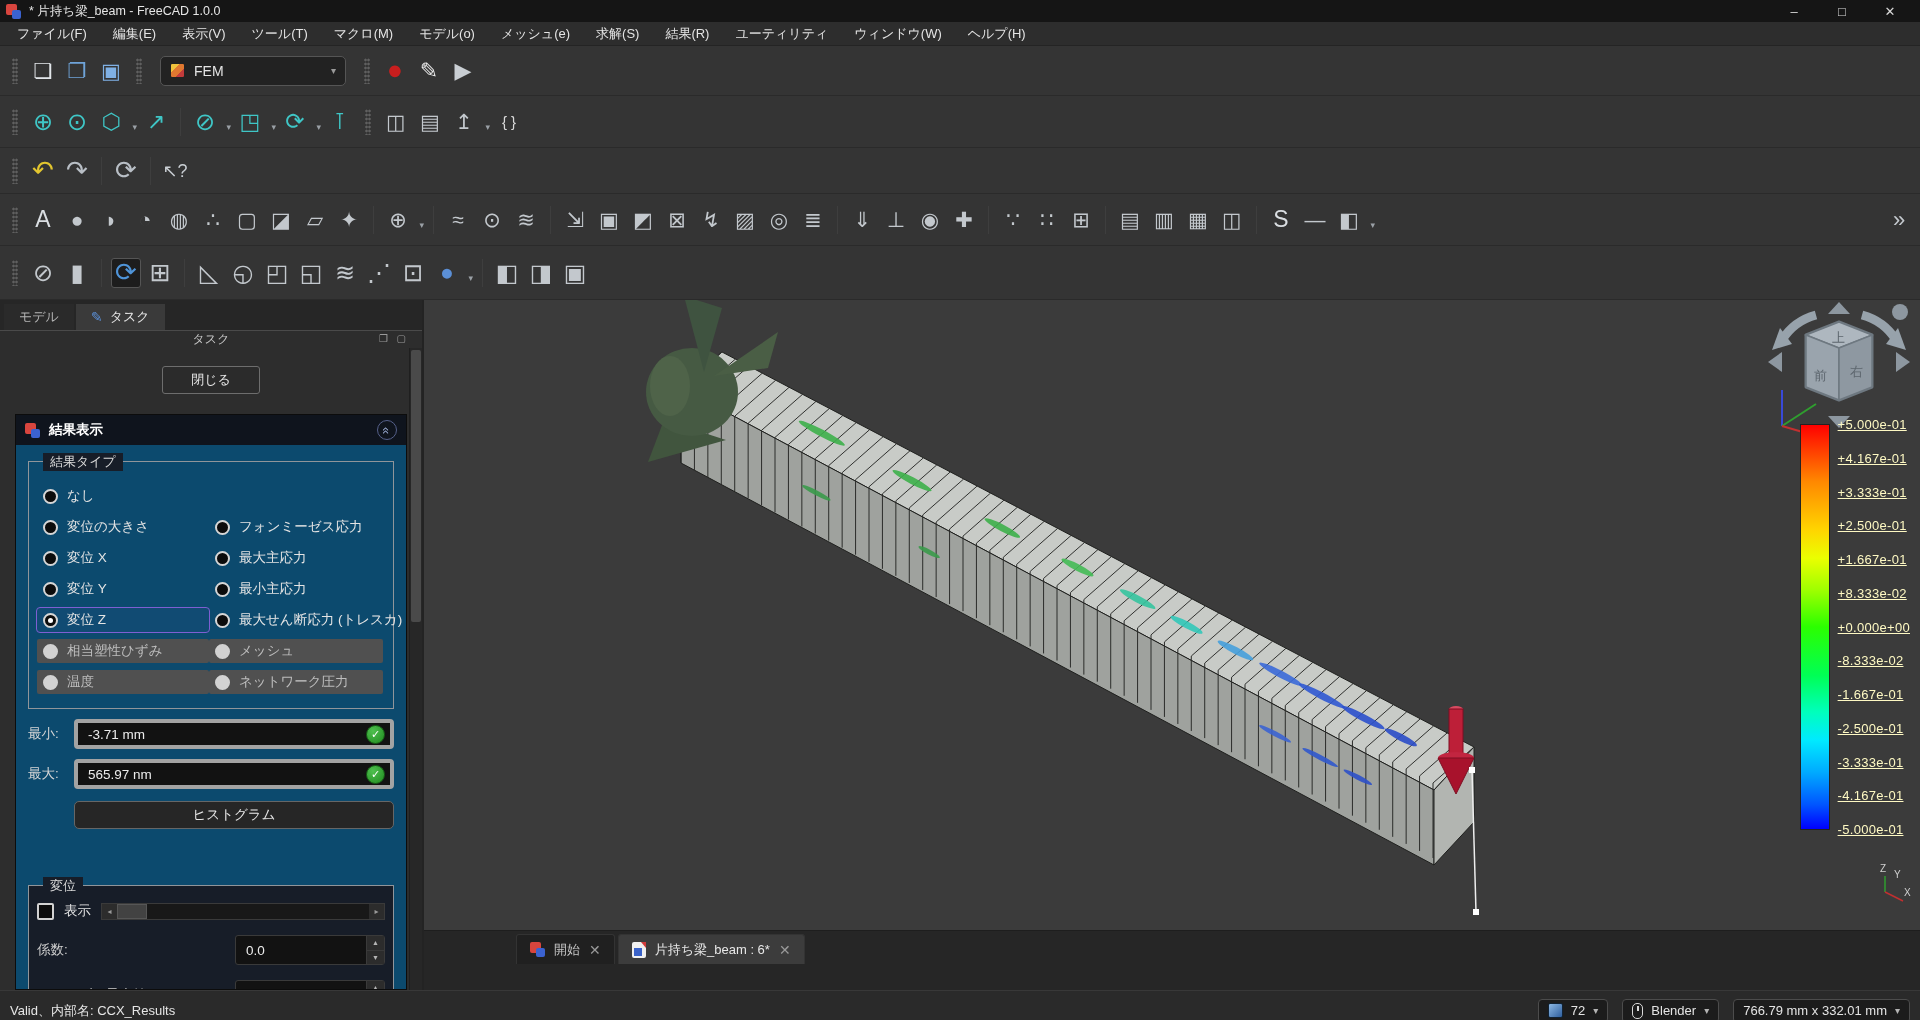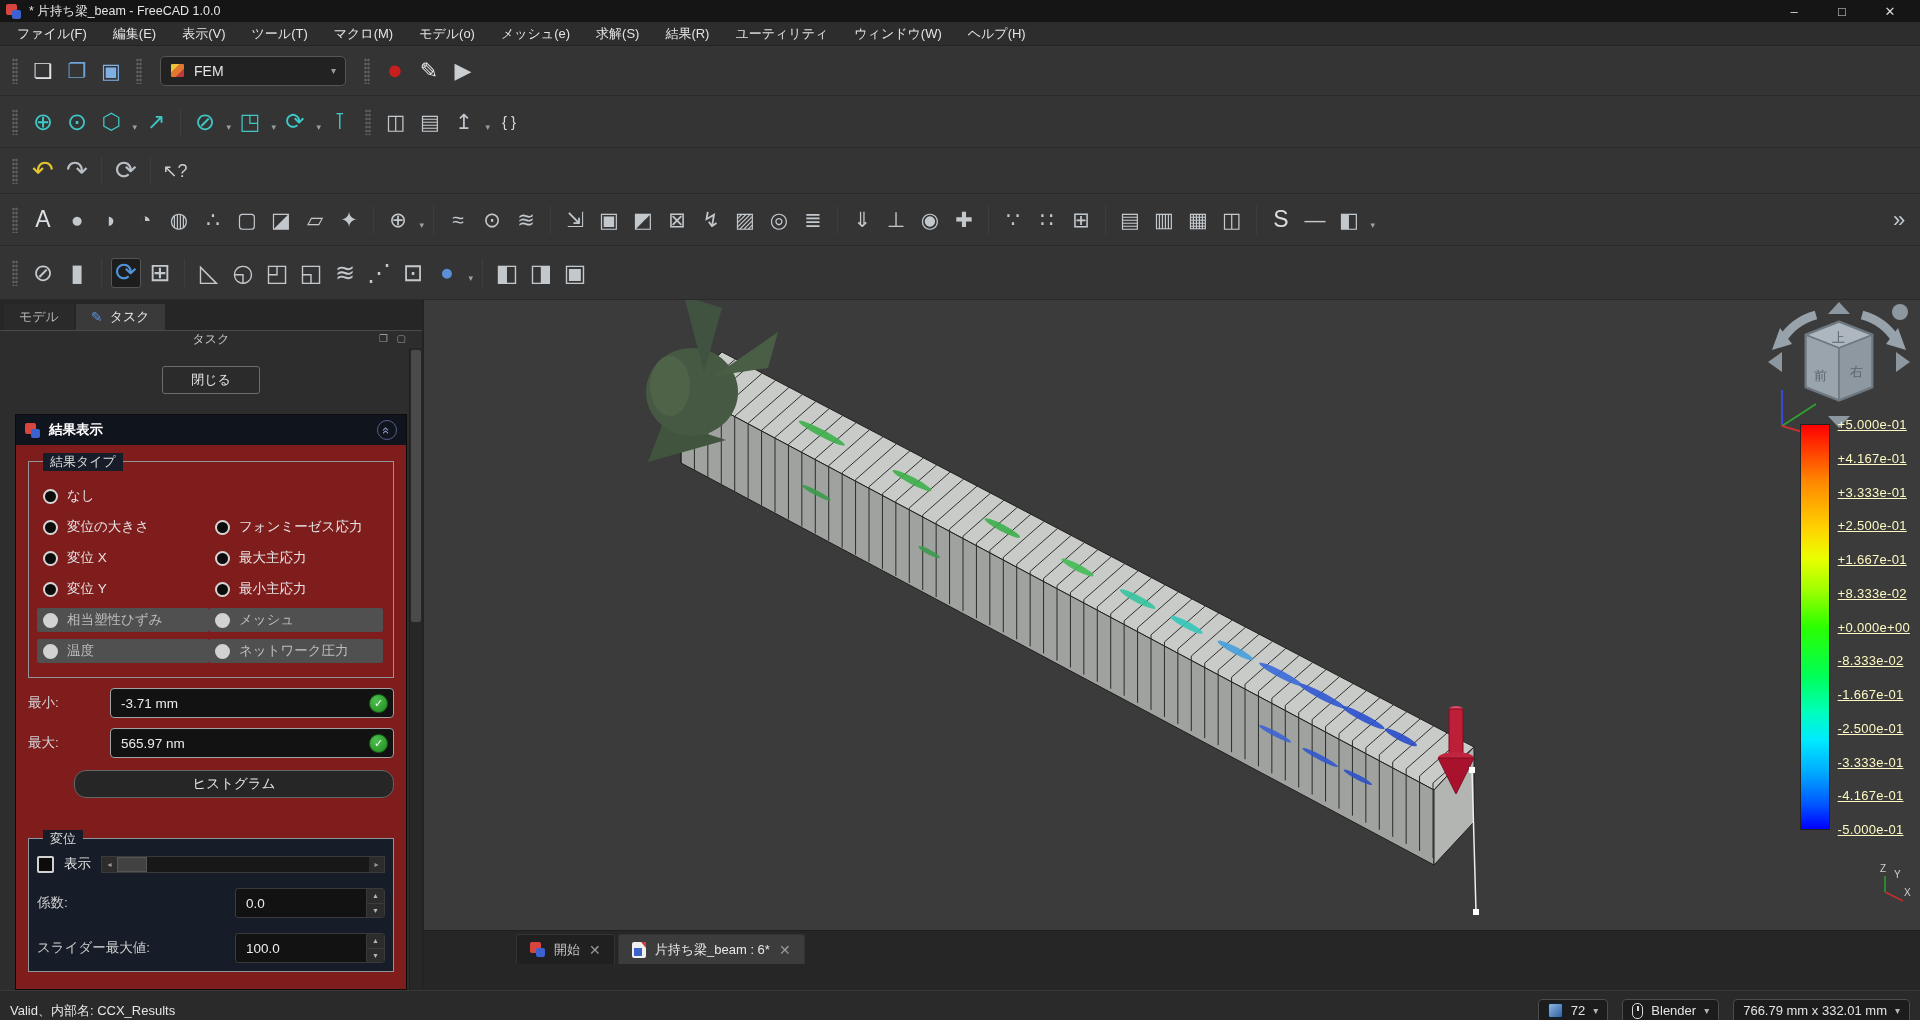--- a/index.html
+++ b/index.html
@@ -44,48 +44,48 @@
   .dtab .pencil { color:#5b8fd6; font-size:14px; }
   .task-titlebar { height:18px; border-top:1px solid #4a4a4a; position:relative;
     display:flex; align-items:center; justify-content:center; color:#c8c8c8; font-size:12px; background:#2d2d2d; }
   .task-titlebar .mini { position:absolute; top:2px; font-size:10px; color:#9a9a9a; }
   .task-titlebar .mini.m1 { right:34px; } .task-titlebar .mini.m2 { right:16px; }
   .dock-body { flex:1; position:relative; overflow:hidden; padding:0 15px 0 15px; }
   .dock-scroll { position:absolute; right:0; top:0; bottom:0; width:13px; background:#272727; border-left:1px solid #1f1f1f; }
   .dock-scroll .thumb { position:absolute; left:1px; top:2px; width:10px; height:272px; background:#4a4a4a; border-radius:2px; }
   .close-btn { display:block; margin:18px auto 20px; width:98px; height:28px; background:#2b2b2b;
     border:1px solid #6d6d6d; border-radius:3px; color:#e8e8e8; font-size:13px; font-family:inherit; }
-  .result-panel { background:#7f1d1d; border:1px solid #0c0c0c; height:calc(100% - 66px); overflow:hidden; }
+  .result-panel { background:#0c4a6e; border:1px solid #0c0c0c; height:calc(100% - 66px); overflow:hidden; }
   .rp-header { height:30px; background:#0f141d; display:flex; align-items:center; gap:9px; padding:0 9px; }
   .rp-header .ttl { flex:1; color:#fff; font-size:13.5px; font-weight:bold; }
   .collapse { width:20px; height:20px; border:1px solid #55608a; border-radius:50%; color:#9fb0d8;
     display:flex; align-items:center; justify-content:center; font-size:13px; }
   .collapse span { transform:rotate(90deg); display:block; }
   .rp-body { padding:16px 12px 0; }
   .groupbox { border:1px solid #90959a; position:relative; padding:16px 8px 8px; }
   .gtitle { position:absolute; top:-9px; left:14px; background:#171d28; padding:0 7px; color:#dadada; font-size:13px; }
   .radio-row { display:flex; margin:5px 0; min-height:26px; align-items:center; }
   .radio { display:flex; align-items:center; gap:9px; width:172px; padding:3px 6px; border-radius:3px; }
   .radio:last-child { flex:1; margin-right:2px; }
   .rb { width:15px; height:15px; border:2px solid #d6d6d6; border-radius:50%; background:#0c0c0c; position:relative; flex:none; }
   .rl { color:#e4e4e4; font-size:13.5px; white-space:nowrap; }
   .radio.sel .rb::after { content:""; position:absolute; inset:3px; background:#fff; border-radius:50%; }
   .radio.focus { outline:1px solid #7e5fd2; background:rgba(126,95,210,.05); }
   .radio.dis { background:#505050; border-radius:2px; }
   .radio.dis .rb { background:#d2d2d2; border-color:#d2d2d2; }
   .radio.dis .rl { color:#bdbdbd; }
   .mmrow { display:flex; align-items:center; margin-top:10px; }
   .mmrow .lab { width:46px; color:#d6d6d6; font-size:13.5px; }
-  .field { flex:1; height:30px; background:#121212; border:1px solid #a3a3a3; border-radius:4px;
-    display:flex; align-items:center; padding:4px 10px; color:#ececec; font-size:13.5px; position:relative;margin-left:36px; }
+  .field { flex:1; height:30px; background:#121212; border:4px solid #a3a3a3; border-radius:4px;
+    display:flex; align-items:center; padding:4px 10px; color:#ececec; font-size:13.5px; position:relative; }
   .checkbadge { position:absolute; right:5px; width:19px; height:19px; border-radius:50%;
     background:radial-gradient(circle at 35% 30%,#4fc04f,#1f8a1f); border:1px solid #176317;
     color:#fff; font-size:11px; font-weight:bold; display:flex; align-items:center; justify-content:center; }
-  .hist-btn { margin:12px 0 0 46px; width:calc(100% - 46px); height:28px; background:#262626;
-    border:1px solid #666; border-radius:12px; color:#e8e8e8; font-size:13.5px; font-family:inherit; }
+  .hist-btn { margin:12px 0 16px 46px; width:calc(100% - 46px); height:28px; background:#262626;
+    border:1px solid #666; border-radius:5px; color:#e8e8e8; font-size:13.5px; font-family:inherit; }
   .gap { height:40px; }
   .showrow { display:flex; align-items:center; gap:10px; }
   .cb { width:17px; height:17px; border:2px solid #d2d2d2; background:#0c0c0c; border-radius:2px; flex:none; }
   .hslider { flex:1; height:17px; background:#181818; border:1px solid #3a3a3a; display:flex; align-items:stretch; }
   .hslider .ar { width:15px; background:#2c2c2c; color:#9a9a9a; font-size:8px; display:flex; align-items:center; justify-content:center; }
   .hslider .thumb2 { width:30px; background:#424242; border:1px solid #565656; }
   .hslider .track { flex:1; }
   .spinrow { display:flex; align-items:center; margin-top:15px; }
   .spinrow .lab2 { flex:1; color:#cdcdcd; font-size:13.5px; }
   .spinfield { width:150px; height:30px; background:#121212; border:1px solid #3a3a3a; border-radius:3px;
@@ -339,20 +339,30 @@
                   </div>
                 </div>
                 <div class="radio-row">
                   <div class="radio">
                     <span class="rb"></span>
                     <span class="rl">変位 Y</span>
                   </div>
                   <div class="radio">
                     <span class="rb"></span>
                     <span class="rl">最小主応力</span>
+                  </div>
+                </div>
+                <div class="radio-row">
+                  <div class="radio sel focus">
+                    <span class="rb"></span>
+                    <span class="rl">変位 Z</span>
+                  </div>
+                  <div class="radio">
+                    <span class="rb"></span>
+                    <span class="rl">最大せん断応力 (トレスカ)</span>
                   </div>
                 </div>
                 <div class="radio-row">
                   <div class="radio dis">
                     <span class="rb"></span>
                     <span class="rl">相当塑性ひずみ</span>
                   </div>
                   <div class="radio dis">
                     <span class="rb"></span>
                     <span class="rl">メッシュ</span>

